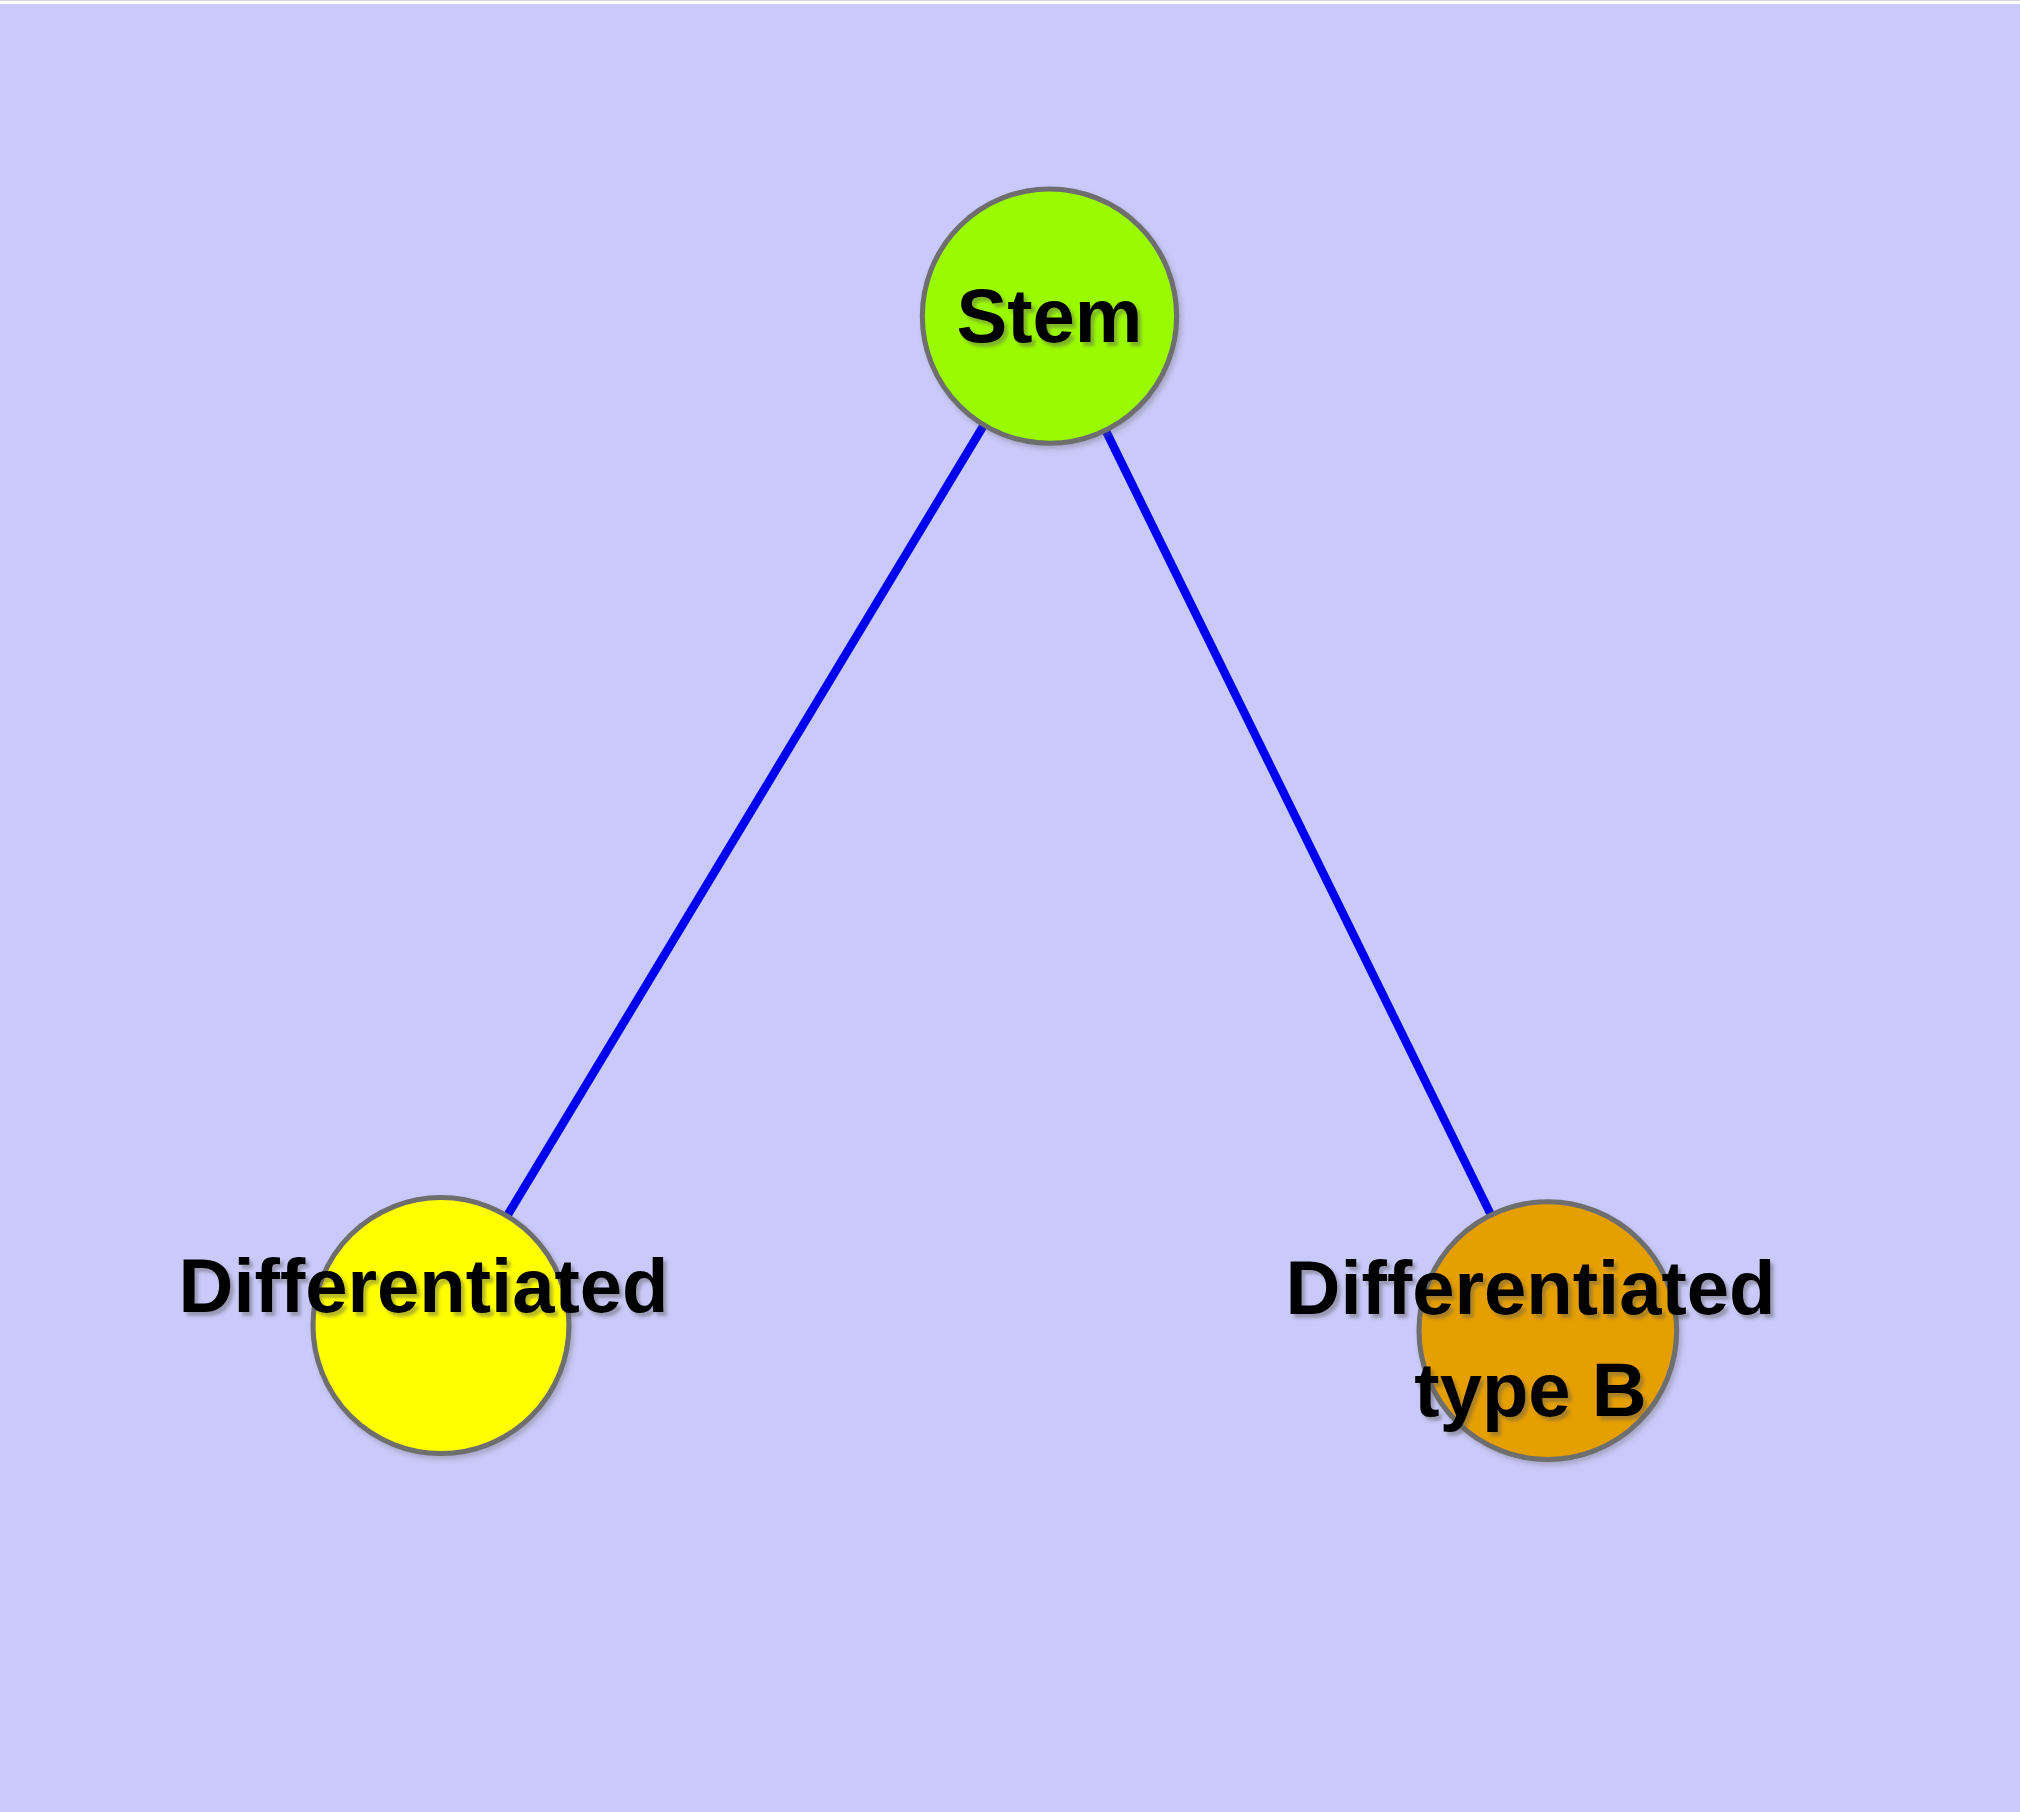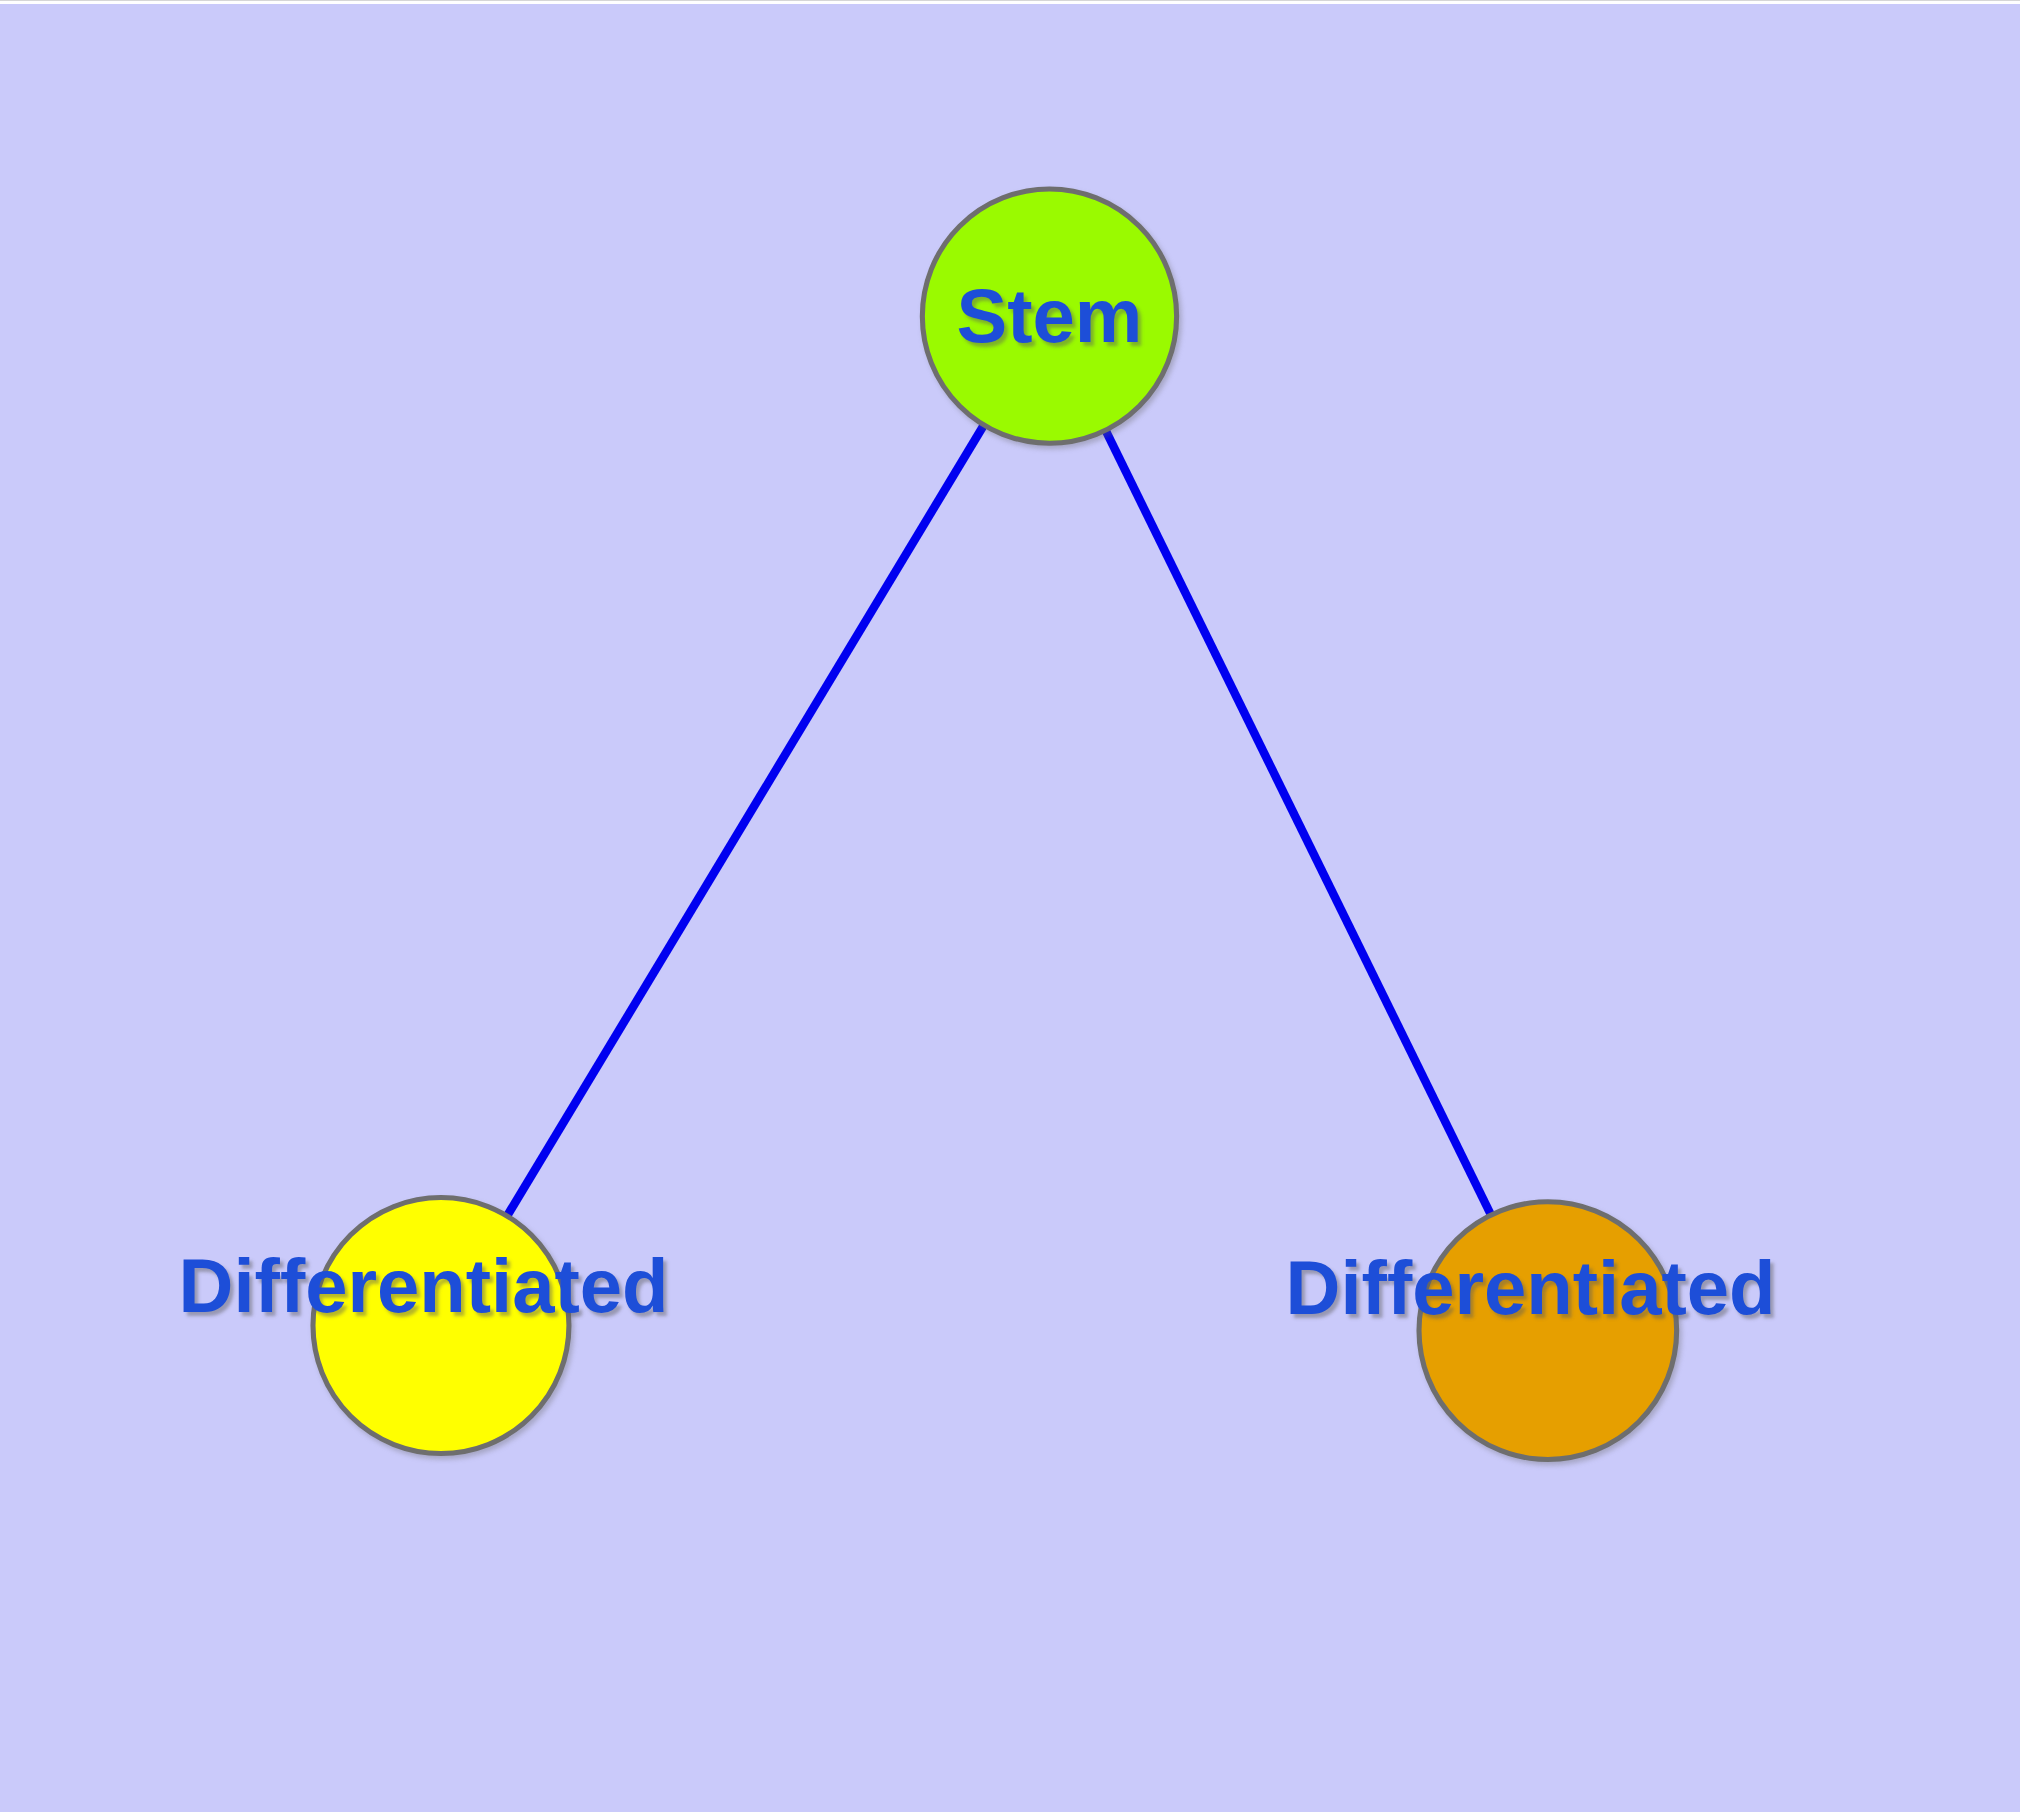--- a/index.html
+++ b/index.html
@@ -38,21 +38,21 @@
   .node-circle {
     stroke-width: 6px;
     filter: drop-shadow(3px 4px 3px rgba(100,100,100,0.35));
   }
   .node-label {
     position: absolute;
     text-align: center;
     font-weight: bold;
     font-size: 76px;
     line-height: 102px;
-    color: #1d4ed8;
+    color: #000000;
     letter-spacing: 0px;
     text-shadow: 3.4px 4.2px 3.4px rgba(90,90,90,0.45);
     white-space: nowrap;
     pointer-events: none;
   }
 </style>
 </head>
 <body>
 
 <div class="canvas">
@@ -75,16 +75,17 @@
   <div class="node-label" style="left: 795px; top: 265px; width: 509px;">
     <div>Stem</div>
   </div>
 
   <div class="node-label" style="left: 42px; top: 1235px; width: 763px;">
     <div>Differentiated</div>
   </div>
 
   <div class="node-label" style="left: 1149px; top: 1237px; width: 763px;">
     <div>Differentiated</div>
+    <div>type B</div>
   </div>
 
 </div>
 
 
 </body></html>

